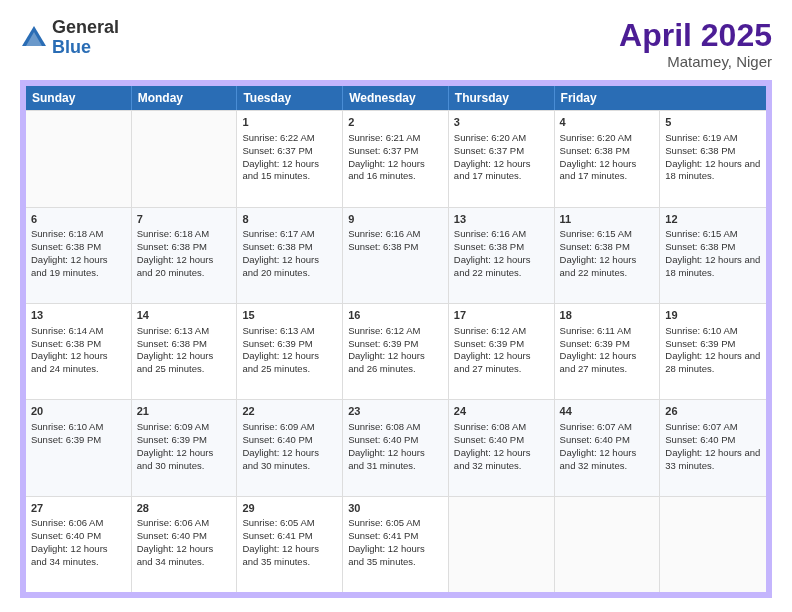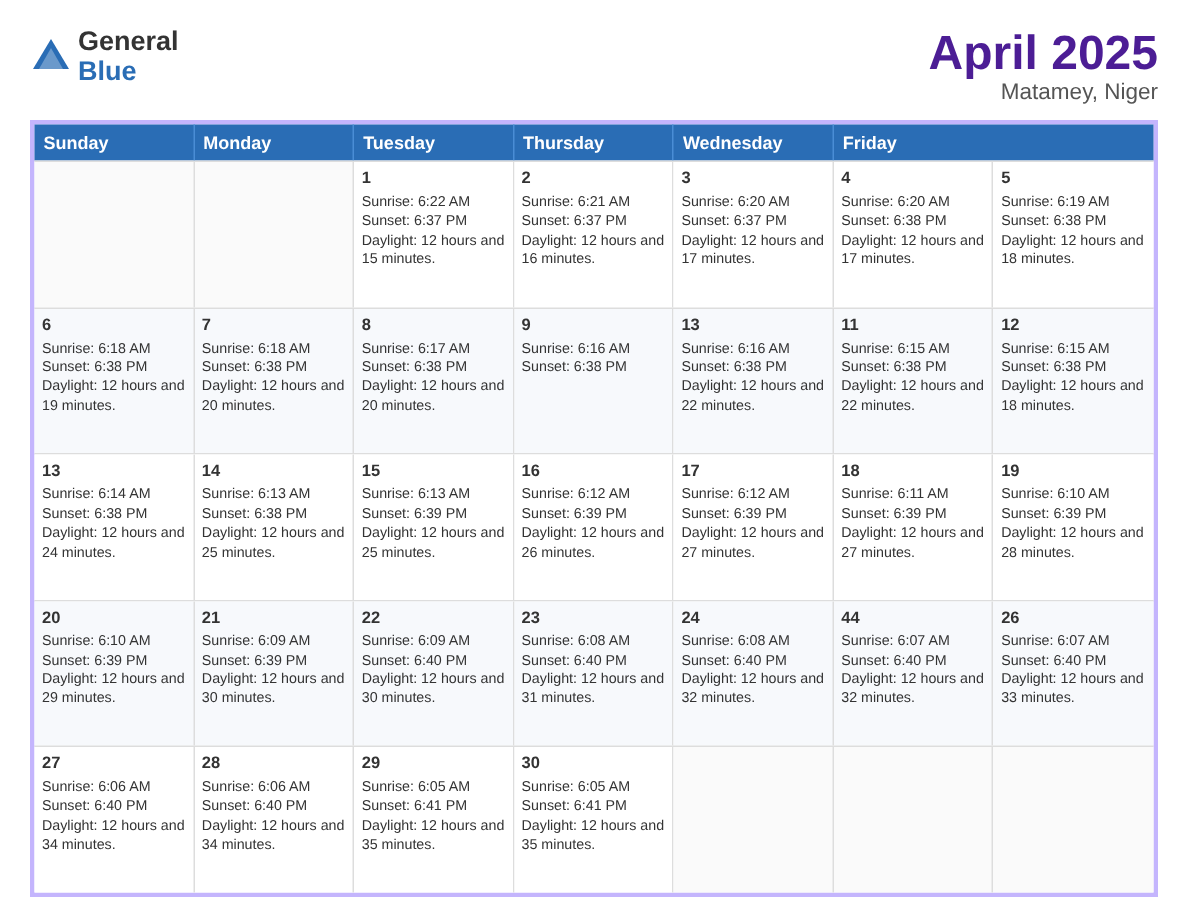--- a/index.html
+++ b/index.html
@@ -57,21 +57,21 @@
       line-height: 1.1;
     }
     .location {
       font-size: 15px;
       color: #555;
     }
     .calendar {
       flex: 1;
       display: flex;
       flex-direction: column;
-      border: 3px solid #c4b5fd;
+      border: 6px solid #c4b5fd;
     }
     .cal-header {
       display: grid;
       grid-template-columns: repeat(7, 1fr);
       background: #2a6db5;
     }
     .cal-header-cell {
       color: #fff;
       font-size: 12px;
       font-weight: bold;
@@ -131,22 +131,22 @@
       <div class="month-title">April 2025</div>
       <div class="location">Matamey, Niger</div>
     </div>
   </div>
 
   <div class="calendar">
     <div class="cal-header" id="cal-header">
         <div class="cal-header-cell">Sunday</div>
         <div class="cal-header-cell">Monday</div>
         <div class="cal-header-cell">Tuesday</div>
+        <div class="cal-header-cell">Wednesday</div>
         <div class="cal-header-cell">Thursday</div>
-        <div class="cal-header-cell">Wednesday</div>
         <div class="cal-header-cell">Friday</div>
       </div>
     <div class="cal-body" id="cal-body">
         <div class="cal-row">
           <div class="cal-cell empty"></div>
           <div class="cal-cell empty"></div>
           <div class="cal-cell">
             <span class="day-num">1</span>
             <div>Sunrise: 6:22 AM</div>
             <div>Sunset: 6:37 PM</div>
@@ -262,21 +262,20 @@
             <div>Sunrise: 6:10 AM</div>
             <div>Sunset: 6:39 PM</div>
             <div>Daylight: 12 hours and 28 minutes.</div>
           </div>
         </div>
         <div class="cal-row">
           <div class="cal-cell">
             <span class="day-num">20</span>
             <div>Sunrise: 6:10 AM</div>
             <div>Sunset: 6:39 PM</div>
-            <div>Daylight: 12 hours and 29 minutes.</div>
           </div>
           <div class="cal-cell">
             <span class="day-num">21</span>
             <div>Sunrise: 6:09 AM</div>
             <div>Sunset: 6:39 PM</div>
             <div>Daylight: 12 hours and 30 minutes.</div>
           </div>
           <div class="cal-cell">
             <span class="day-num">22</span>
             <div>Sunrise: 6:09 AM</div>

